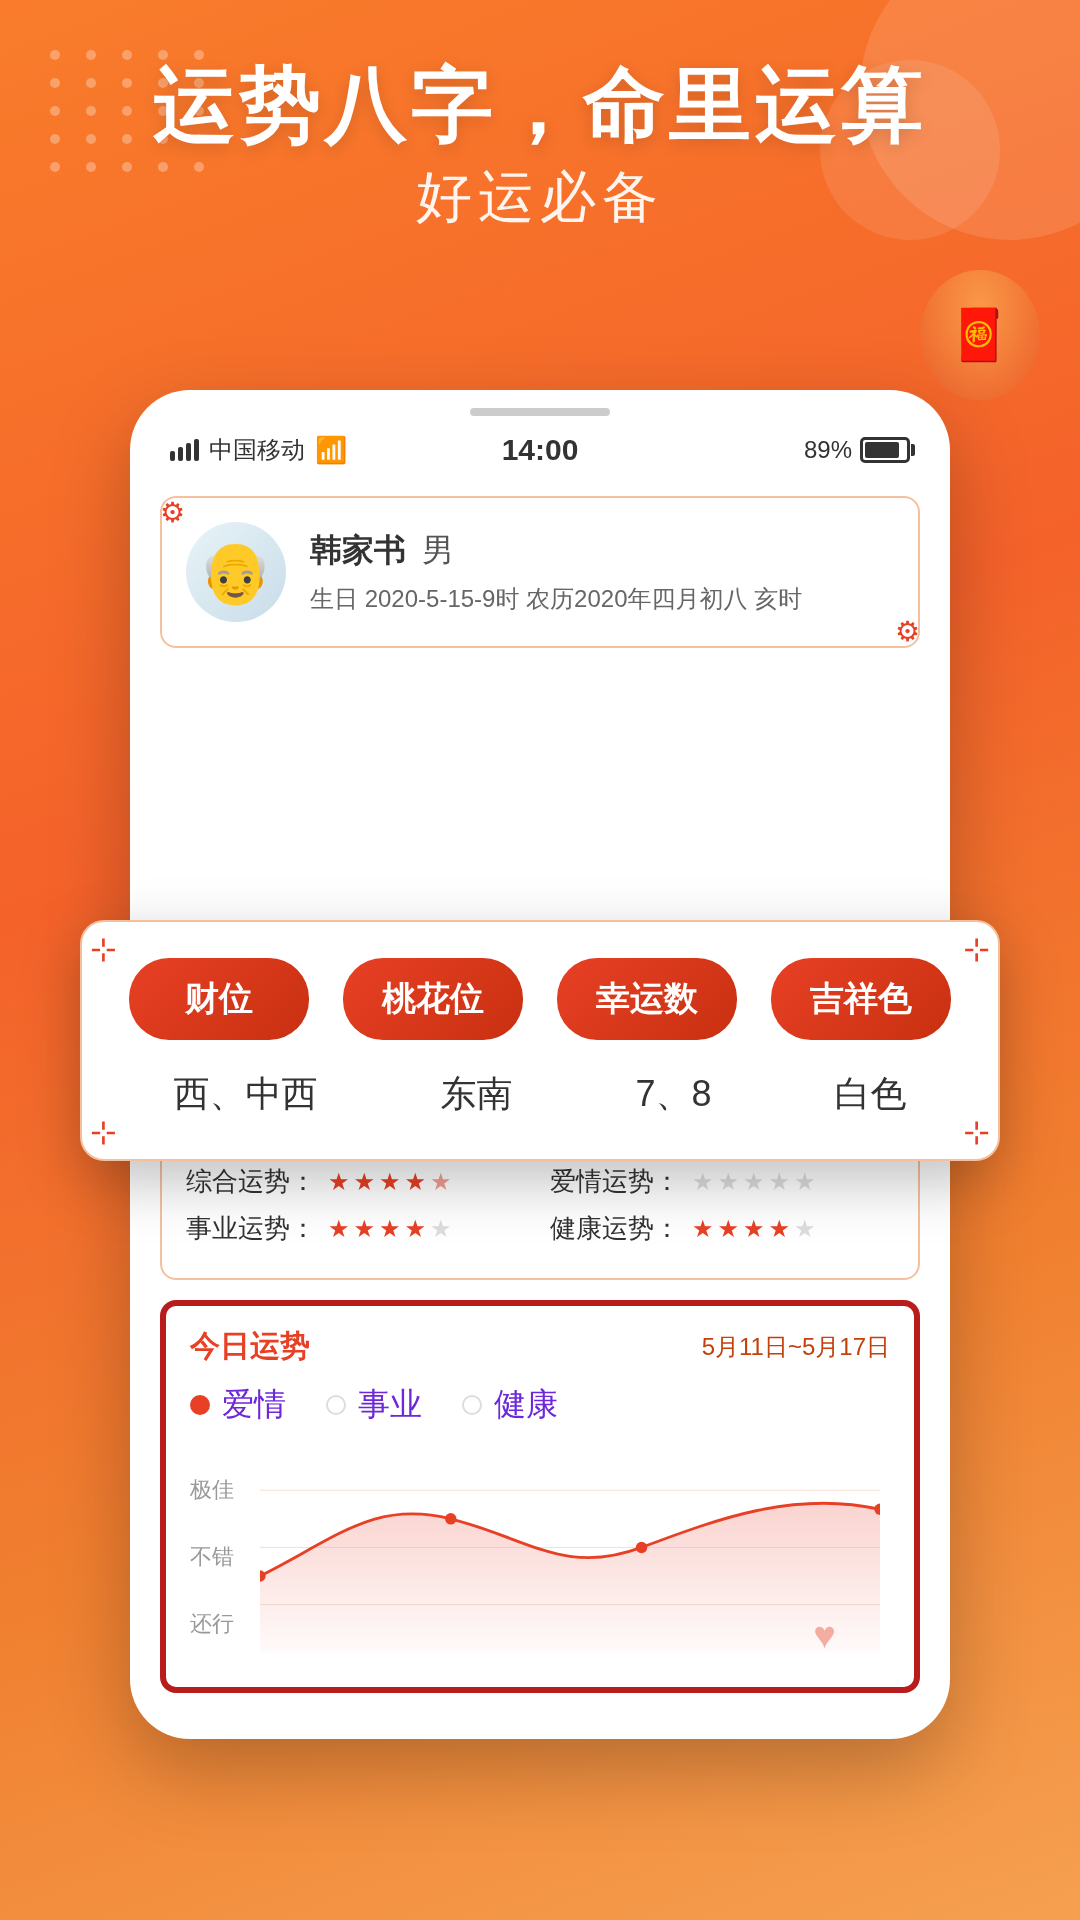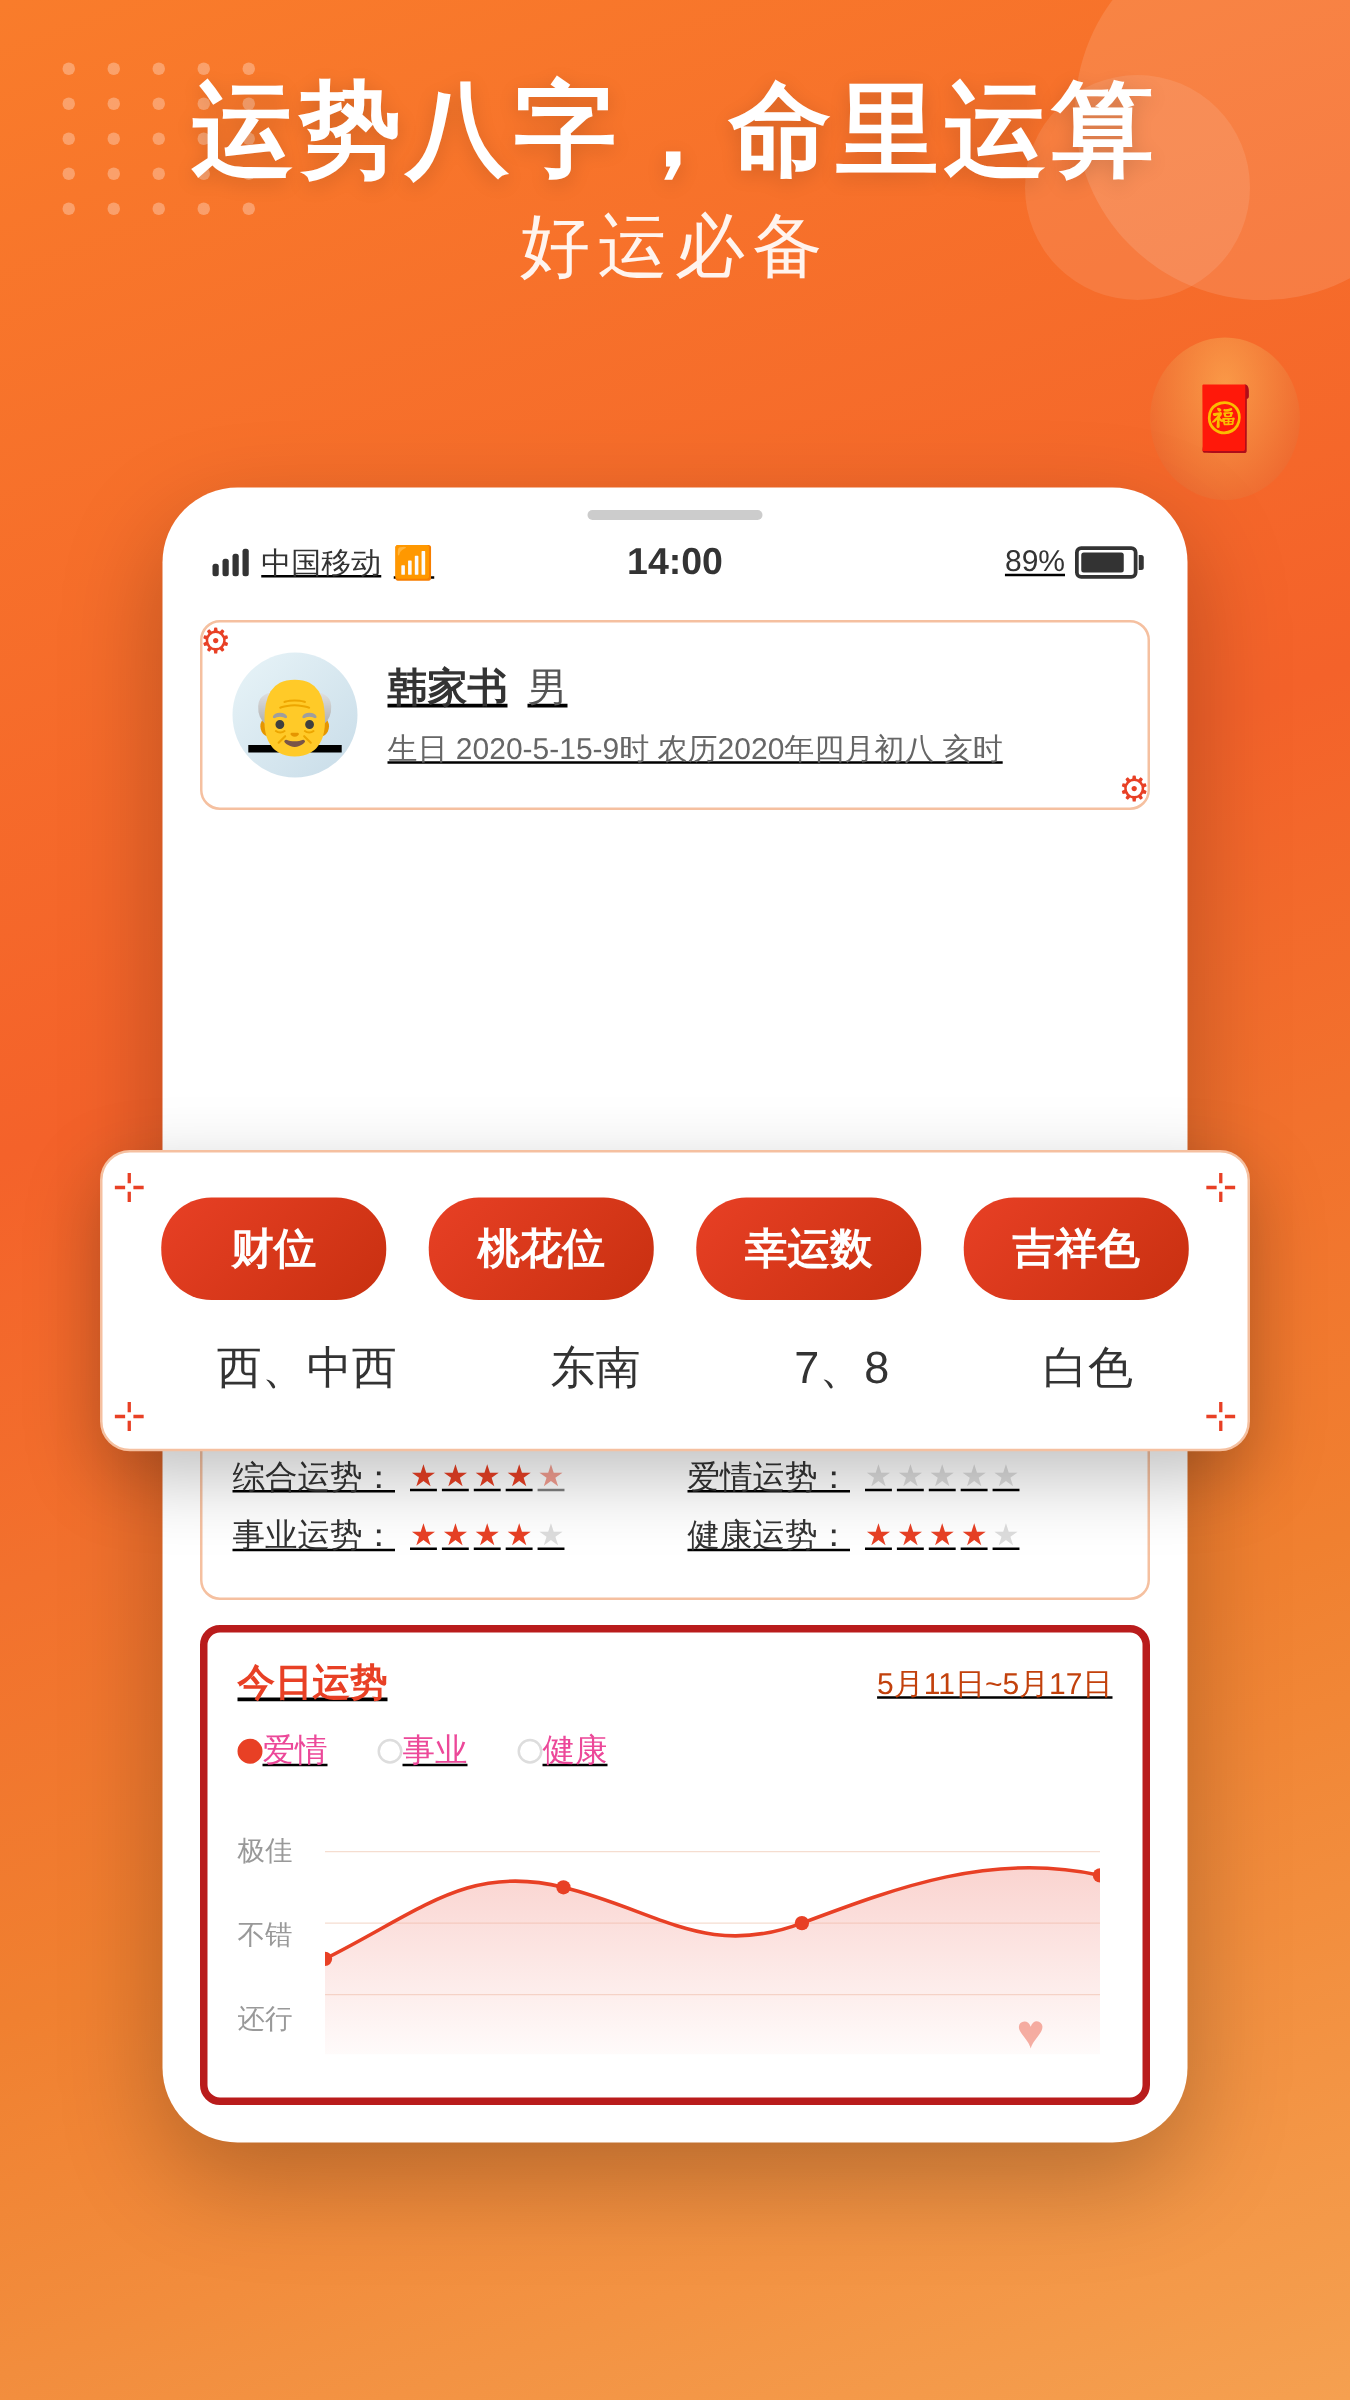--- a/index.html
+++ b/index.html
@@ -96,22 +96,21 @@
       position: absolute;
       top: 390px;
       left: 50%;
       transform: translateX(-50%);
       width: 820px;
       background: white;
       border-radius: 60px;
       box-shadow: 0 30px 80px rgba(0,0,0,0.25);
       overflow: hidden;
       z-index: 4;
-      padding-bottom: 30px;
-      text-decoration: underline;
+      padding-bottom: 46px;
     }
 
     .phone-handle {
       width: 140px;
       height: 8px;
       background: #ccc;
       border-radius: 4px;
       margin: 18px auto 0;
     }
 
@@ -377,23 +376,23 @@
     }
 
     .category-tabs {
       display: flex;
       gap: 40px;
       margin-bottom: 20px;
     }
     .cat-tab {
       display: flex;
       align-items: center;
-      gap: 0;
-      font-size: 26px;
-      color: #ec4899;
+      gap: 12px;
+      font-size: 32px;
+      color: #6d28d9;
     }
     .cat-dot {
       width: 20px;
       height: 20px;
       border-radius: 50%;
       border: 2px solid #ddd;
     }
     .cat-dot.active {
       background: #e84025;
       border-color: #e84025;

